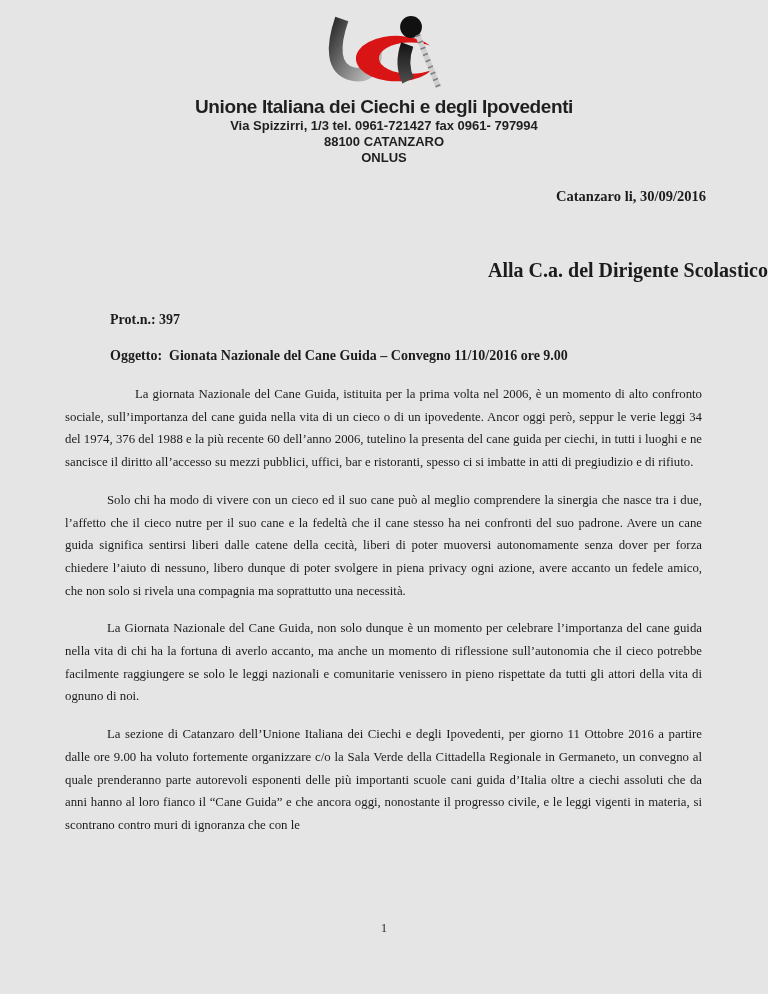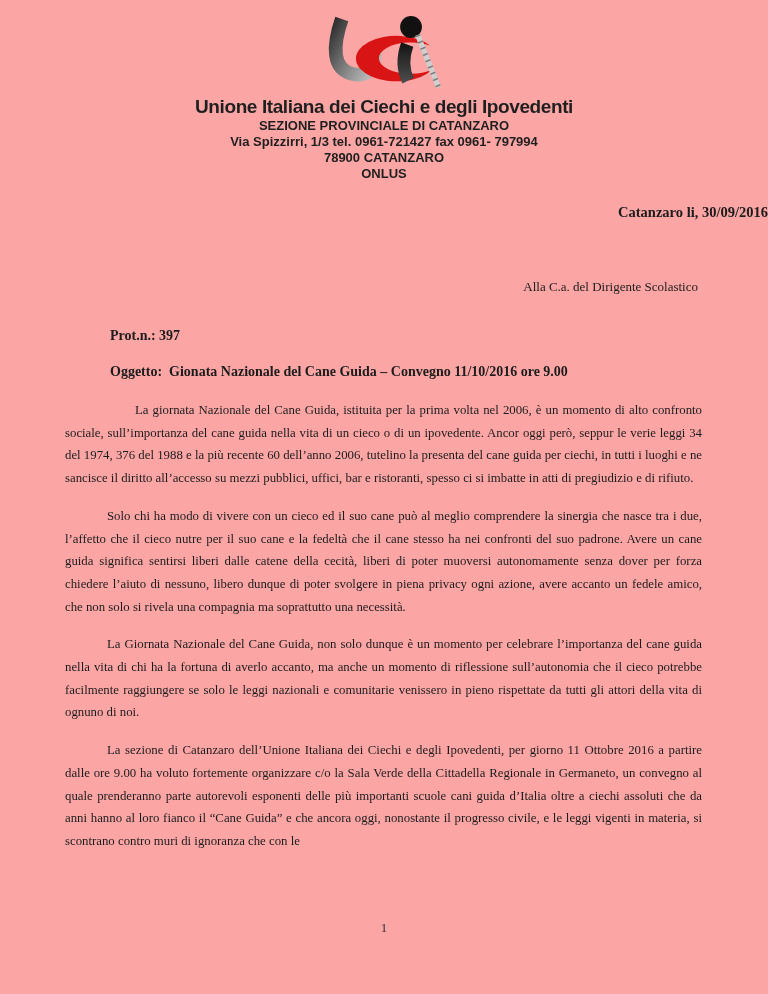--- a/index.html
+++ b/index.html
@@ -1,21 +1,21 @@
 <!DOCTYPE html>
 <html><head>
 <meta charset="utf-8">
 <style>
   * { margin: 0; padding: 0; box-sizing: border-box; }
   html, body { background: #ffffff; }
   .page {
     position: relative;
     width: 768px;
     height: 994px;
-    background: #fca5a5;
+    background: #e5e5e5;
     overflow: hidden;
     font-family: "Liberation Serif", serif;
     color: #1c1c1c;
   }
   
   .letterhead {
     padding-top: 14px;
     text-align: center;
     font-family: "Liberation Sans", sans-serif;
     font-weight: bold;
@@ -33,31 +33,31 @@
     font-size: 9px;
     line-height: 12px;
   }
   .org-line {
     font-size: 13px;
     line-height: 16px;
   }
   
   .date-line {
     margin-top: 21px;
+    padding-right: 62px;
     text-align: right;
     font-weight: bold;
     font-size: 14.5px;
     line-height: 19px;
   }
   .recipient-line {
     margin-top: 55px;
-    padding-right: 70px;
     text-align: right;
-    font-weight: normal;
-    font-size: 13px;
+    font-weight: bold;
+    font-size: 20px;
     line-height: 19px;
   }
   .protocol-line {
     margin: 30px 66px 0 65px;
     text-indent: 45px;
     font-weight: bold;
     font-size: 14px;
     line-height: 19px;
     white-space: pre-wrap;
   }
@@ -121,23 +121,22 @@
         <circle cx="96" cy="13.5" r="11.5" fill="#111111"></circle>
 
         <line x1="103" y1="22" x2="125" y2="77" stroke="#cfcfcf" stroke-width="5.5"></line>
         <line x1="103" y1="22" x2="125" y2="77" stroke="#7e7e7e" stroke-width="5.5" stroke-dasharray="1.6 5.5"></line>
       </svg>
     </div>
 
     <div class="org-title">Unione Italiana dei Ciechi e degli Ipovedenti</div>
 
 
-    <div class="org-line">SEZIONE PROVINCIALE DI CATANZARO</div>
     <div class="org-line">Via Spizzirri, 1/3  tel. 0961-721427  fax 0961- 797994</div>
-    <div class="org-line">78900 CATANZARO</div>
+    <div class="org-line">88100 CATANZARO</div>
     <div class="org-line">ONLUS</div>
   </div>
 
   <div class="date-line">Catanzaro li, 30/09/2016</div>
 
   <div class="recipient-line">Alla C.a. del Dirigente Scolastico</div>
 
   <div class="protocol-line">Prot.n.: 397</div>
 
   <div class="subject-line">Oggetto:  Gionata Nazionale del Cane Guida – Convegno 11/10/2016 ore 9.00</div>

